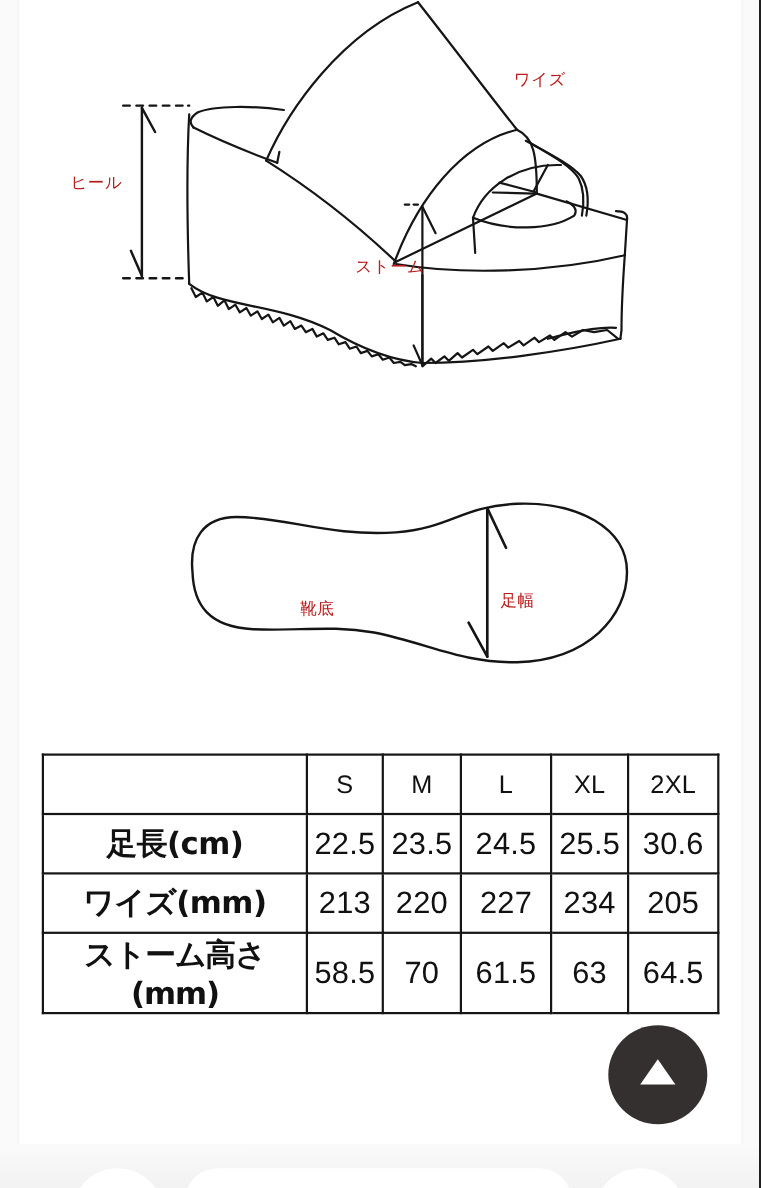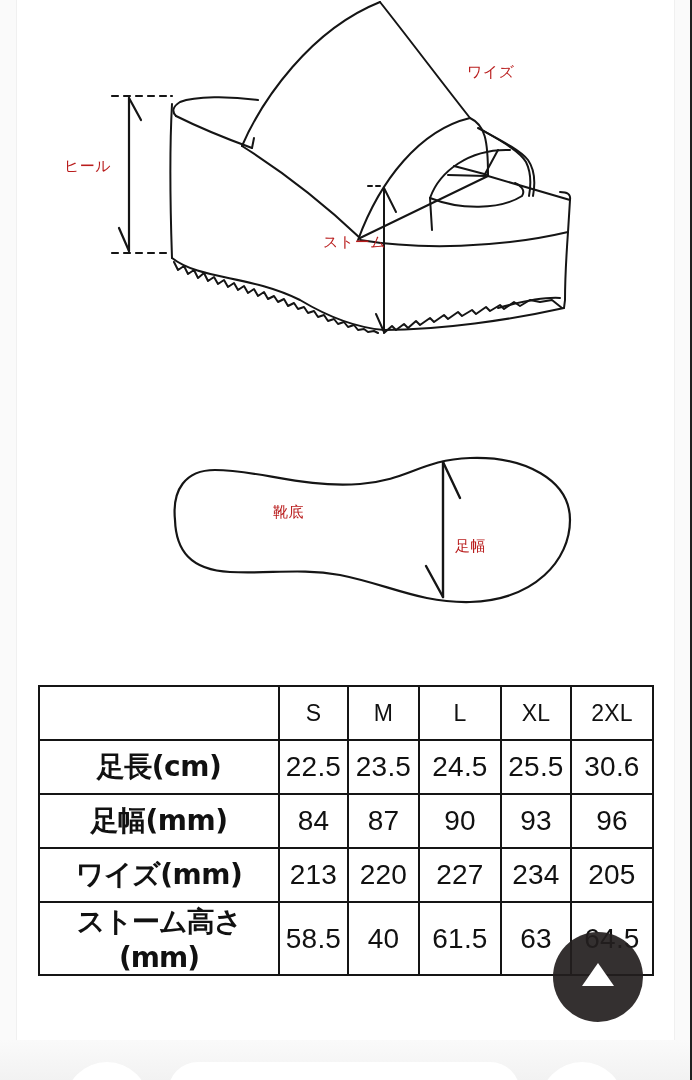--- a/index.html
+++ b/index.html
@@ -117,21 +117,21 @@
            C300 568 270 574 230 572 C190 570 176 550 175 520 Z" stroke-width="2.2"></path>
 
   <path d="M443 462 L443 597" stroke-width="2.4"></path>
   <path d="M443 462 L460 498" stroke-width="2.4"></path>
   <path d="M443 597 L426 566" stroke-width="2.4"></path>
 </svg>
 
 <span class="lbl" style="left:64px; top:157px;">ヒール</span>
 <span class="lbl" style="left:467px; top:63px;">ワイズ</span>
 <span class="lbl" style="left:291px; top:233px;margin-left:32px;">ストーム</span>
-<span class="lbl" style="left:273px; top:503px;">靴底</span>
+<span class="lbl" style="left:273px; top:544px;">靴底</span>
 <span class="lbl" style="left:455px; top:517px;margin-top:20px;">足幅</span>
 
 <table class="size-table">
   <colgroup>
     <col style="width:240px">
       <col style="width:69px">
       <col style="width:71px">
       <col style="width:82px">
       <col style="width:70px">
       <col style="width:82px">
@@ -147,39 +147,31 @@
   </tr>
   <tr>
     <td class="row-head">足長(cm)</td>
     <td>22.5</td>
     <td>23.5</td>
     <td>24.5</td>
     <td>25.5</td>
     <td>30.6</td>
   </tr>
   <tr>
-    <td class="row-head">足幅(mm)</td>
-    <td>84</td>
-    <td>87</td>
-    <td>90</td>
-    <td>93</td>
-    <td>96</td>
-  </tr>
-  <tr>
     <td class="row-head">ワイズ(mm)</td>
     <td>213</td>
     <td>220</td>
     <td>227</td>
     <td>234</td>
     <td>205</td>
   </tr>
   <tr>
     <td class="row-head" style="letter-spacing:-1px;">ストーム高さ(mm)</td>
     <td>58.5</td>
-    <td>40</td>
+    <td>70</td>
     <td>61.5</td>
     <td>63</td>
     <td>64.5</td>
   </tr>
 </tbody>
   </table>
 
 <div class="scroll-top">
   <span class="tri"></span>
 </div>

